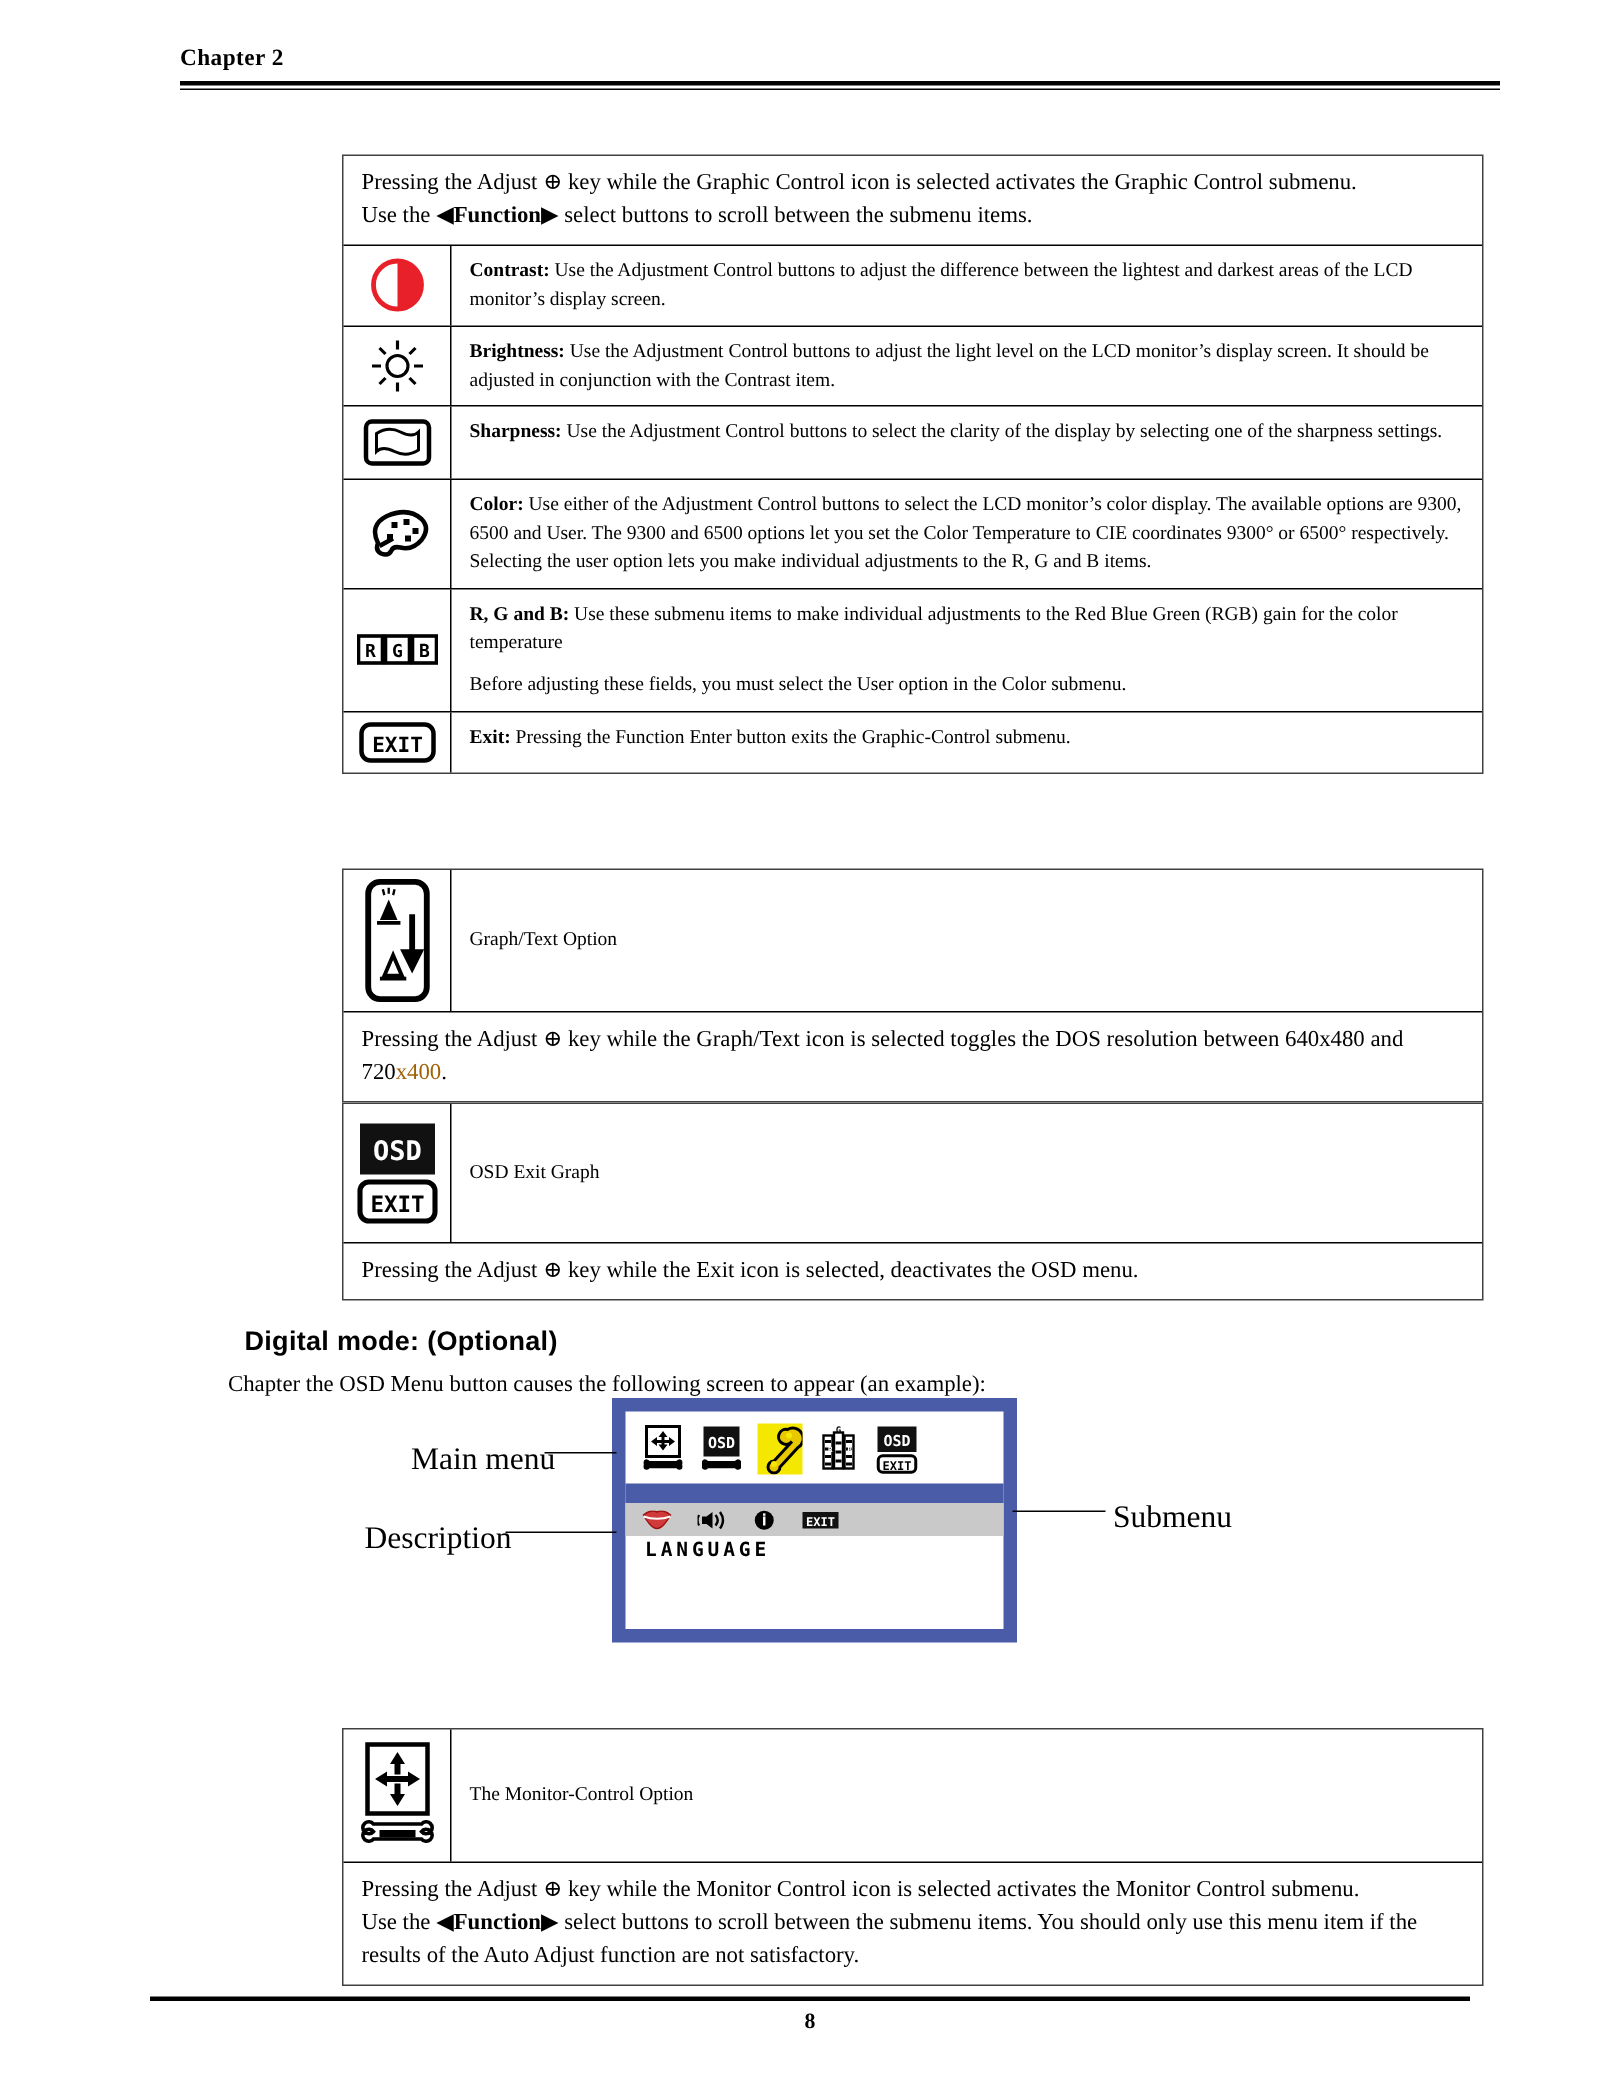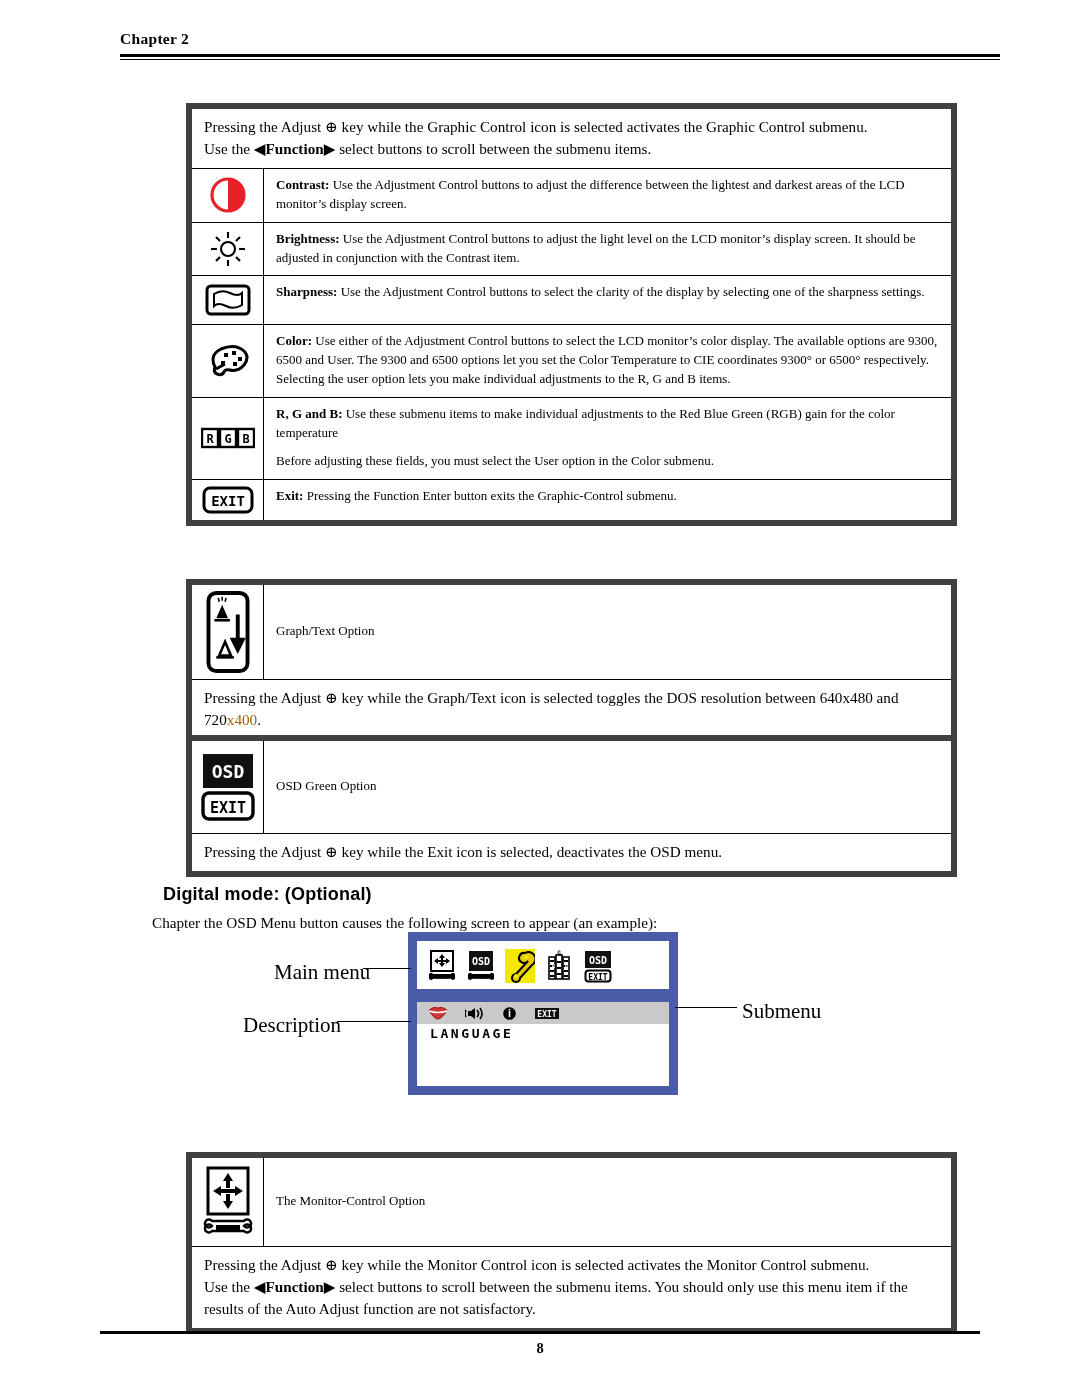--- a/index.html
+++ b/index.html
@@ -6,22 +6,22 @@
   body{width:1080px;height:1397px;position:relative;
        font-family:"Liberation Serif","DejaVu Serif",serif;color:#000;}
 
   
   .hdr{position:absolute;left:100px;top:30px;width:880px;margin-left:20px;}
   .hdr-title{font-size:15.5px;font-weight:bold;letter-spacing:.3px;}
   .hdr-rule{margin-top:6px;border-top:3px solid #000;}
   .hdr-rule2{margin-top:2px;border-top:1.6px solid #000;}
 
   
-  .tbl{position:absolute;border:6px solid #404040;background:#fff;
-       border-collapse:collapse;}
+  .tbl{position:absolute;border:1px solid #404040;background:#fff;
+       border-collapse:collapse;margin-left:42px;}
   .tbl .row{display:flex;border-bottom:1px solid #000;}
   .tbl .row:last-child{border-bottom:none;}
   .icell{width:72px;min-width:72px;border-right:1px solid #000;
          display:flex;align-items:center;justify-content:center;
          flex-direction:column;padding:6px 0;box-sizing:border-box;}
   .tcell{flex:1;padding:7px 10px 8px 12px;box-sizing:border-box;
          font-size:13px;line-height:1.45;}
   .fullcell{flex:1;padding:7px 10px 8px 12px;box-sizing:border-box;
             font-size:15.2px;line-height:1.45;}
   b{font-weight:bold;}
@@ -204,21 +204,21 @@
     <div class="icell" style="height:92px;">
       <svg class="ico" width="54" height="36" viewBox="0 0 54 36">
         <rect x="2" y="1" width="50" height="34" fill="#111"></rect>
         <text x="27" y="25" font-family="DejaVu Sans Mono, monospace" font-size="18" font-weight="bold" fill="#fff" text-anchor="middle">OSD</text>
       </svg>
       <svg class="ico2" width="54" height="30" viewBox="0 0 54 30">
         <rect x="2" y="2" width="50" height="26" rx="6" fill="#fff" stroke="#000" stroke-width="3.4"></rect>
         <text x="27" y="22" font-family="DejaVu Sans Mono, monospace" font-size="15" font-weight="bold" text-anchor="middle">EXIT</text>
       </svg>
     </div>
-    <div class="tcell" style="display:flex;align-items:center;">OSD Green Option</div>
+    <div class="tcell" style="display:flex;align-items:center;">OSD Exit Graph</div>
   </div>
   <div class="row">
     <div class="fullcell">Pressing the Adjust ⊕ key while the Exit icon is selected, deactivates the OSD menu.</div>
   </div>
 </div>
 
 <div class="h2" style="left:163px;top:884px;">Digital mode: (Optional)</div>
 <div class="para" style="left:152px;top:912px;width:820px;">Chapter the OSD Menu button causes the following screen to appear (an example):</div>
 
 <div class="osd">

